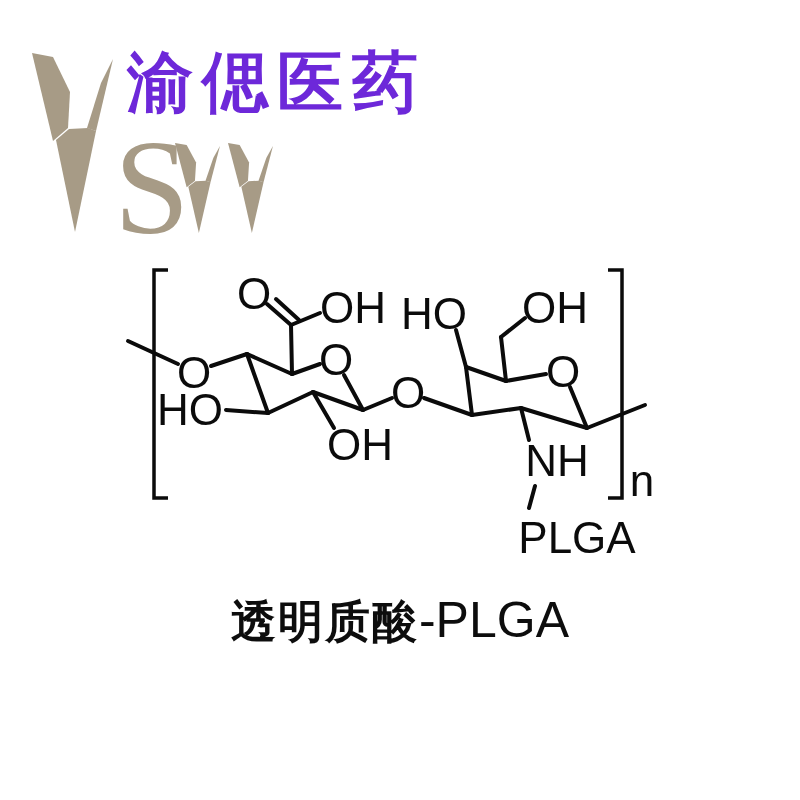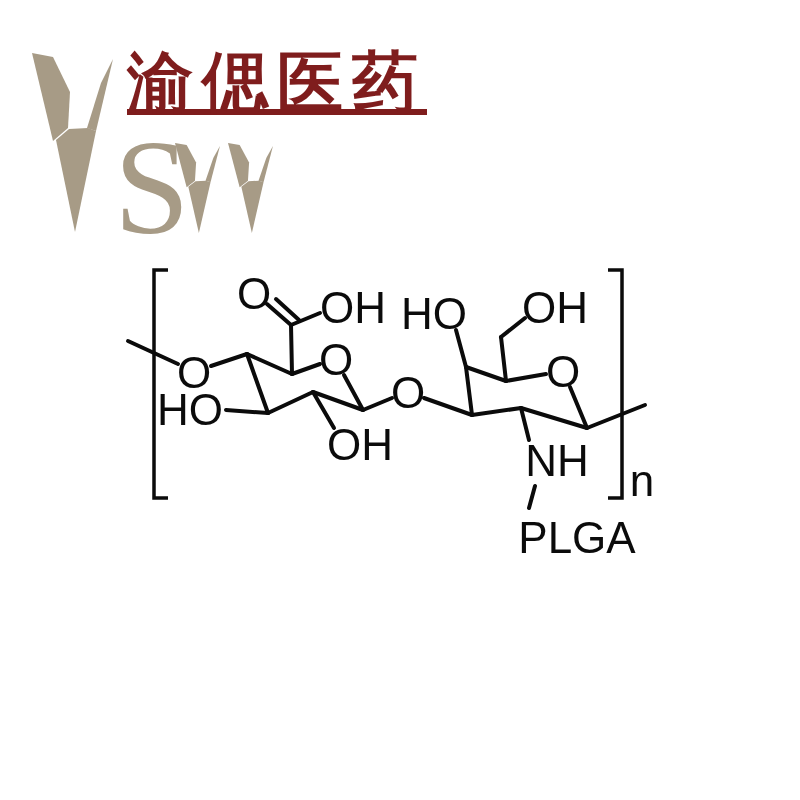--- a/index.html
+++ b/index.html
@@ -4,21 +4,21 @@
 <style>
   html,body{margin:0;padding:0;}
   body{width:800px;height:800px;background:#ffffff;overflow:hidden;}
   .canvas{position:relative;width:800px;height:800px;background:#ffffff;font-family:"Liberation Sans",sans-serif;}
 
   
   .logo-svg{position:absolute;left:0;top:0;}
   .tan{fill:#a79b86;}
   .logo-s{font-family:"Liberation Serif",serif;font-size:136px;fill:#a79b86;}
   .company-cn{position:absolute;left:127px;top:50px;font-size:66px;line-height:1;
-              letter-spacing:9px;font-family:"Liberation Serif",serif;color:#7f1d1d;font-weight:600;text-decoration:underline;}
+              letter-spacing:9px;font-family:"Liberation Serif",serif;color:#6d28d9;font-weight:600;}
 
   
   .mol{position:absolute;left:0;top:0;}
   .mol line{stroke:#0b0b0b;stroke-width:4;stroke-linecap:round;}
   .mol polyline{stroke:#0b0b0b;stroke-width:3.5;fill:none;}
   .mol text{font-family:"Liberation Sans",sans-serif;fill:#0b0b0b;text-anchor:middle;font-size:44px;}
 
   
   .caption{position:absolute;left:0;right:0;top:591px;text-align:center;color:#0d0d0d;white-space:nowrap;}
   .caption-cn{font-family:"Liberation Serif",serif;font-size:45px;font-weight:600;letter-spacing:2px;}
@@ -91,14 +91,17 @@
       <text x="353" y="323" fill="#0b0b0b">OH</text>
       <text x="434" y="329" fill="#0b0b0b">HO</text>
       <text x="555" y="323" fill="#0b0b0b">OH</text>
       <text x="408" y="408" fill="#0b0b0b">O</text>
       <text x="563" y="387" fill="#0b0b0b">O</text>
       <text x="557" y="476" fill="#0b0b0b">NH</text>
       <text x="577" y="553" font-size="54" fill="#0b0b0b">PLGA</text>
       <text x="642" y="496" font-size="32" fill="#0b0b0b">n</text>
     </svg>
 
+  <div class="caption">
+    <span class="caption-cn">透明质酸</span><span class="caption-en">-PLGA</span>
+  </div>
 
 </div>
 
 </body></html>

